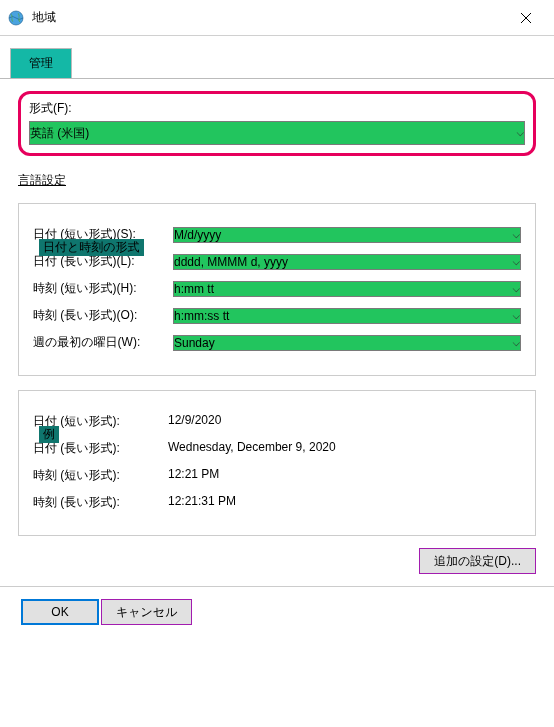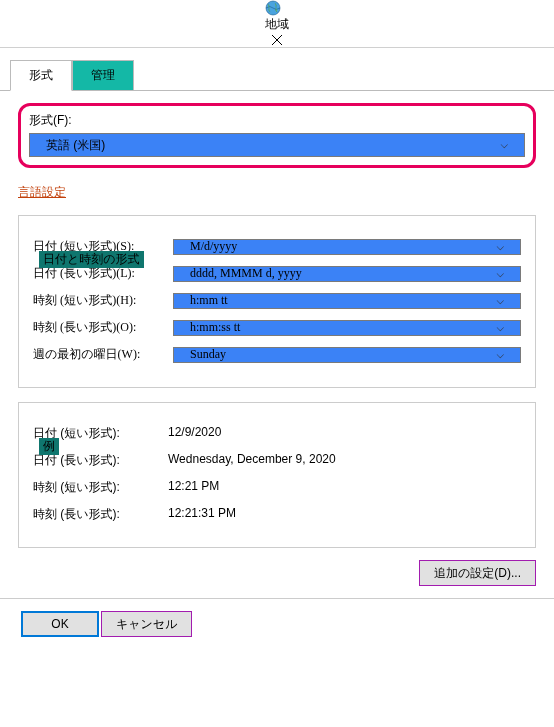--- a/index.html
+++ b/index.html
@@ -5,26 +5,25 @@
 * { box-sizing: border-box; margin: 0; padding: 0; }
 body {
   font-family: "Yu Gothic UI", "Meiryo", "MS Gothic", sans-serif;
   font-size: 12px;
   background: #fff;
   width: 554px;
   height: 727px;
   overflow: hidden;
 }
 .titlebar {
-  height: 48px;
+  height: 36px;
   display: flex;
   align-items: center;
   padding: 0 8px;
   border-bottom: 1px solid #d0d0d0;
-  flex-direction: column;
 }
 .titlebar .icon {
   width: 16px; height: 16px; margin-right: 8px;
 }
 .titlebar .title { flex: 1; font-size: 12px; }
 .titlebar .close {
   width: 40px; height: 28px;
   display: flex; align-items: center; justify-content: center;
   font-size: 14px; color: #000;
   cursor: pointer;
@@ -57,51 +56,50 @@
 .highlight-box {
   border: 3px solid #e6005c;
   border-radius: 12px;
   padding: 6px 8px 8px 8px;
   margin-bottom: 16px;
 }
 .dropdown {
   width: 100%;
   height: 24px;
   border: 1px solid #7a7a7a;
-  background: #3b82f6;
-  display: flex;
-  align-items: center;
-  padding: 0 16px;
+  background: #22c55e;
+  display: flex;
+  align-items: center;
+  padding: 0 0;
   cursor: pointer;
   position: relative;
 }
 .dropdown .val { flex: 1; font-size: 12px; }
 .dropdown .chev {
   font-size: 10px; color: #333;
 }
-.link { color: #c2410c; text-decoration: underline; cursor: pointer; font-size: 12px; }
+.link { color: #000000; text-decoration: underline; cursor: pointer; font-size: 12px; }
 .fieldset {
   border: 1px solid #ccc;
   margin-top: 14px;
   padding: 12px 14px 14px 14px;
   position: relative;
 }
 .fieldset .legend {
   position: absolute;
   top: -8px; left: 20px;
   background: #0f766e;
   padding: 0 4px;
   font-size: 12px;
   margin-top: 43px;
 }
 .form-row {
   display: flex;
   align-items: center;
   margin: 10px 0;
-  font-family: Liberation Serif, serif;
 }
 .form-row .flabel {
   width: 140px;
   font-size: 12px;
 }
 .form-row .dropdown { flex: 1; height: 16px; }
 .ex-row {
   display: flex;
   margin: 10px 0;
 }
@@ -154,23 +152,20 @@
   <span class="title">地域</span>
   <div class="close">
     <svg width="10" height="10" viewBox="0 0 10 10">
       <line x1="0" y1="0" x2="10" y2="10" stroke="#000" stroke-width="1"></line>
       <line x1="10" y1="0" x2="0" y2="10" stroke="#000" stroke-width="1"></line>
     </svg>
   </div>
 </div>
 
 <div class="tabbar">
-  <div class="tab active">
-    <span>形式</span>
-  </div>
   <div class="tab">
     <span>管理</span>
   </div>
 </div>
 
 <div class="panel">
 
   <div class="highlight-box">
     <div class="label-row">形式(F):</div>
     <div class="dropdown">

